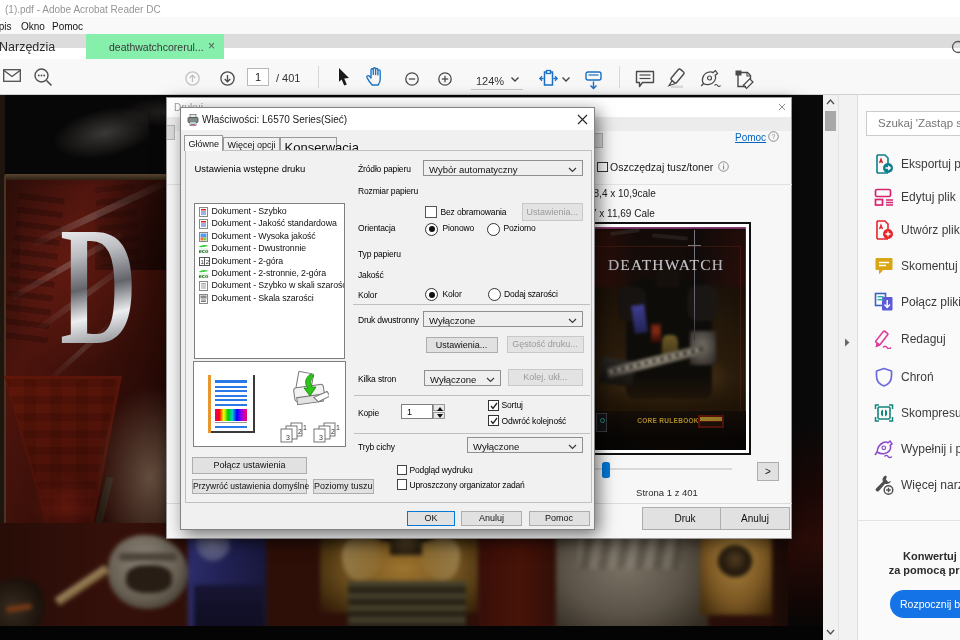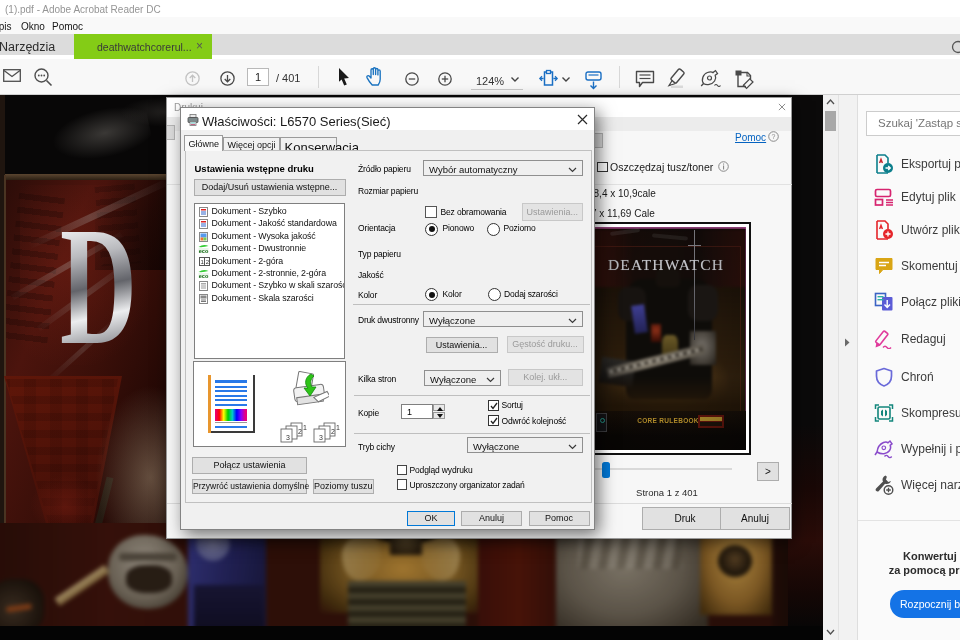--- a/index.html
+++ b/index.html
@@ -13,23 +13,23 @@
 </style></head>
 <body>
 <div class="a" style="left:0;top:0;width:960px;height:17px;background:#fff">
   <div class="a" style="left:5px;top:4px;font-size:10px;color:#959595">(1).pdf - Adobe Acrobat Reader DC</div>
 </div>
 <div class="a" style="left:0;top:17px;width:960px;height:17px;background:#f9f9f9">
   <span class="a" style="left:-19px;top:4px;font-size:10px;color:#151515">Podpis</span>
   <span class="a" style="left:21px;top:4px;font-size:10px;color:#151515">Okno</span>
   <span class="a" style="left:52px;top:4px;font-size:10px;color:#151515">Pomoc</span>
 </div>
-<div class="a" style="left:0;top:34px;width:960px;height:21px;background:#dcdcdc">
+<div class="a" style="left:0;top:34px;width:960px;height:14px;background:#dcdcdc">
   <div class="a" style="left:-1px;top:6px;font-size:12.5px;color:#2c2c2c">Narzędzia</div>
-  <div class="a" style="left:74px;top:0;width:138px;height:25px;background:#84cc16">
+  <div class="a" style="left:86px;top:0;width:138px;height:25px;background:#86efac">
     <div class="a" style="left:23px;top:7px;font-size:10.5px;color:#3a3a3a">deathwatchcorerul...</div>
     <div class="a" style="left:122px;top:5px;font-size:12px;color:#555">×</div>
   </div>
   <svg class="a" style="left:948px;top:5px" width="14" height="16" viewBox="0 0 14 16">
       <circle cx="10" cy="8" r="5.5" fill="none" stroke="#555" stroke-width="1.3"></circle>
     </svg>
 </div>
 <div class="a" style="left:0;top:59px;width:960px;height:36px;background:#f8f8f8;border-bottom:1px solid #d0d0d0">
   <svg class="a" style="left:3px;top:10px" width="18" height="13" viewBox="0 0 18 13">
       <rect x="0.7" y="0.7" width="16.6" height="11.6" fill="none" stroke="#4f4f4f" stroke-width="1.3"></rect>
@@ -323,33 +323,32 @@
 </div>
 <div class="a" style="left:179.5px;top:107px;width:415px;height:423px;background:#f0f0f0;border:1px solid #838383;box-shadow:4px 5px 16px rgba(0,0,0,0.55)">
   <div class="a" style="left:0;top:0;width:413px;height:22px;background:#fff"></div>
   <svg class="a" style="left:6px;top:6px" width="12" height="12" viewBox="0 0 12 12">
       <rect x="3" y="0.5" width="6" height="3" fill="#e8e8e8" stroke="#777" stroke-width="0.8"></rect>
       <rect x="1" y="3.5" width="10" height="5" rx="0.8" fill="#7e8a8c" stroke="#4a4a4a" stroke-width="0.8"></rect>
       <rect x="3" y="7.5" width="6" height="4" fill="#fff" stroke="#777" stroke-width="0.8"></rect>
       <rect x="3.7" y="8.5" width="4.6" height="0.9" fill="#4aa"></rect>
       <rect x="3.7" y="10" width="4.6" height="0.9" fill="#b57"></rect>
     </svg>
-  <div class="a" style="left:21.5px;top:6px;font-size:13px;color:#1a1a1a">Właściwości: L6570 Series(Sieć)</div>
+  <div class="a" style="left:21.5px;top:6px;font-size:10px;color:#1a1a1a">Właściwości: L6570 Series(Sieć)</div>
   <svg class="a" style="left:396px;top:6px" width="11" height="11" viewBox="0 0 11 11">
       <path d="M1 1 L10 10 M10 1 L1 10" stroke="#2a2a2a" stroke-width="1.2"></path>
     </svg>
   <div class="a" style="left:3px;top:26.5px;width:39px;height:16px;background:#f9f9f9;border:1px solid #9a9a9a;border-bottom:none;z-index:3"></div>
   <div class="a" style="left:8px;top:30.5px;font-size:9px;color:#111;z-index:4">Główne</div>
   <div class="a" style="left:42px;top:28.5px;width:57px;height:14px;background:#f0f0f0;border:1px solid #9a9a9a;border-bottom:none"></div>
   <div class="a" style="left:47px;top:31.5px;font-size:9px;color:#111">Więcej opcji</div>
   <div class="a" style="left:99px;top:28.5px;width:57px;height:14px;background:#f0f0f0;border:1px solid #9a9a9a;border-bottom:none"></div>
   <div class="a" style="left:104px;top:31.5px;font-size:13px;color:#111">Konserwacja</div>
   <div class="a" style="left:4px;top:42px;width:407px;height:353px;background:#f1f1f1;border:1px solid #c0c0c0"></div>
-  <div class="a" style="left:14px;top:55px;font-size:9.5px;font-weight:bold;color:#000;white-space:nowrap">Ustawienia wstępne druku</div>
-  <div class="btn" style="left:13px;top:71px;width:152px;height:17px;line-height:15px;font-size:9px">Dodaj/Usuń ustawienia wstępne...</div>
+  <div class="a" style="left:14px;top:55px;font-size:9.5px;font-weight:normal;color:#000;white-space:nowrap">Ustawienia wstępne druku</div>
   <div class="a" style="left:13px;top:95px;width:151.5px;height:156px;background:#fff;border:1px solid #7f7f7f;overflow:hidden">
     <svg class="a" style="left:4px;top:2.5px" width="9" height="10" viewBox="0 0 9 10">
         <rect x="0.5" y="0.5" width="8" height="9" fill="#fff" stroke="#888"></rect>
         <rect x="2" y="2" width="5" height="1.5" fill="#d22"></rect>
         <rect x="2" y="4.5" width="5" height="1" fill="#36c"></rect>
         <rect x="2" y="6.5" width="5" height="1" fill="#36c"></rect>
       </svg>
     <div class="a" style="left:17px;top:2px;font-size:8.8px;color:#111;white-space:nowrap;letter-spacing:-0.1px">Dokument - Szybko</div>
     <svg class="a" style="left:4px;top:15px" width="9" height="10" viewBox="0 0 9 10">
         <rect x="0.5" y="0.5" width="8" height="9" fill="#fff" stroke="#888"></rect>

